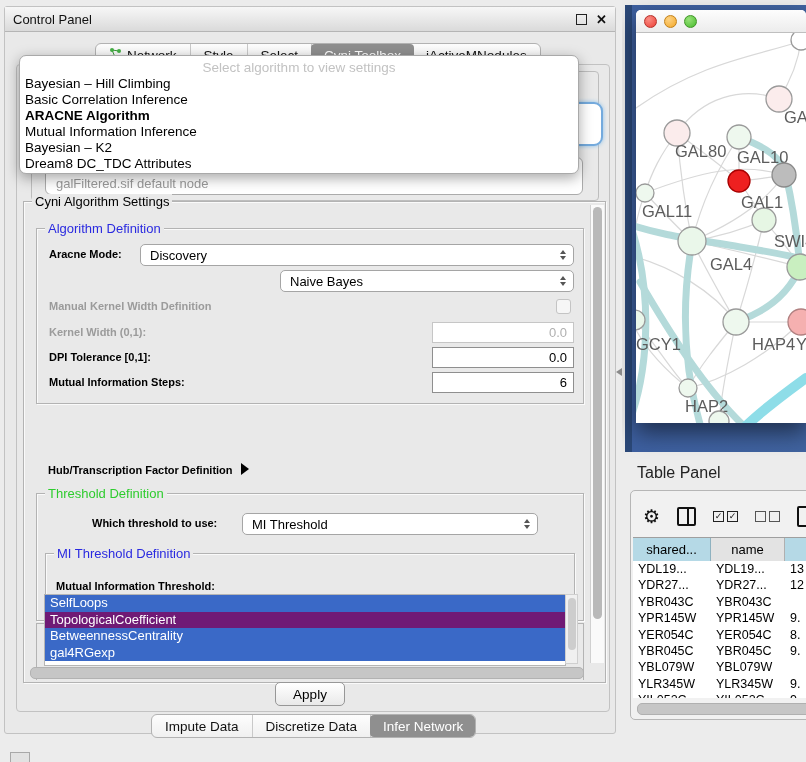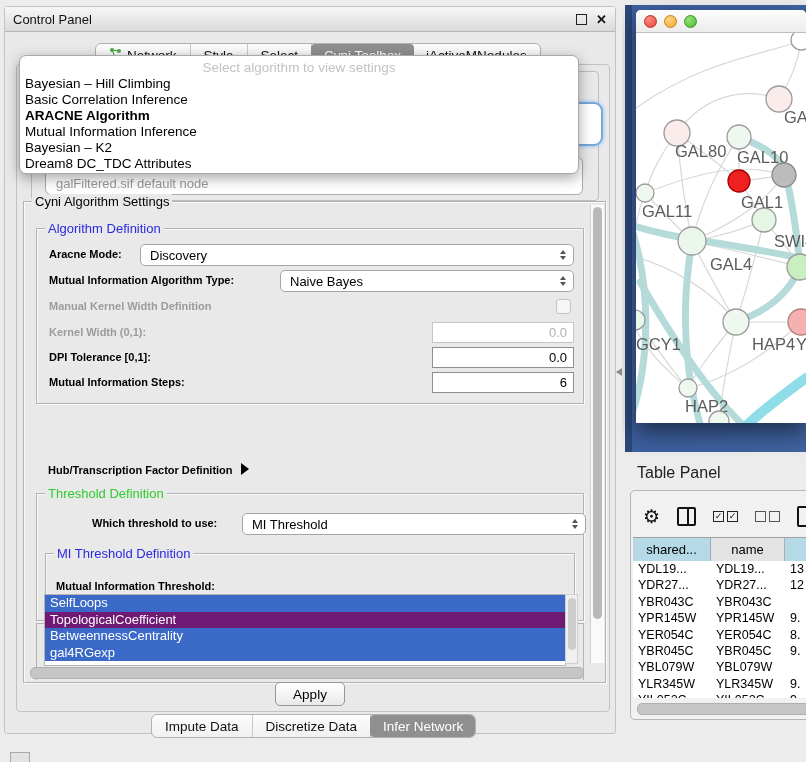--- a/index.html
+++ b/index.html
@@ -176,21 +176,20 @@
 
           <span class="form-label" style="left:12px;top:19px;">Aracne Mode:</span>
           <div class="combo" style="left:103px;top:15px;width:434px;">
             <span class="combo-text">Discovery</span>
             <span class="stepper">
                 <i class="up"></i>
                 <i class="dn"></i>
               </span>
           </div>
 
-          <span class="form-label" style="left:12px;top:45px;">Mutual Information Algorithm Type:</span>
           <div class="combo" style="left:243px;top:41px;width:294px;">
             <span class="combo-text">Naive Bayes</span>
             <span class="stepper">
                 <i class="up"></i>
                 <i class="dn"></i>
               </span>
           </div>
 
           <span class="form-label disabled" style="left:12px;top:71px;">Manual Kernel Width Definition</span>
           <span class="checkbox" style="left:519px;top:70px;"></span>
@@ -206,21 +205,21 @@
         </div>
 
         <span class="form-label" style="left:24px;top:261px;">
           <span>Hub/Transcription Factor Definition</span><span class="tri-right"></span>
         </span>
 
         <div class="group" style="left:12px;top:291px;width:546px;height:126px;">
           <span class="group-title t-green">Threshold Definition</span>
 
           <span class="form-label" style="left:55px;top:23px;">Which threshold to use:</span>
-          <div class="combo" style="left:205px;top:19px;width:344px;">
+          <div class="combo" style="left:205px;top:19px;width:296px;">
             <span class="combo-text">MI Threshold</span>
             <span class="stepper">
                 <i class="up"></i>
                 <i class="dn"></i>
               </span>
           </div>
 
           <div class="group" style="left:8px;top:59px;width:528px;height:56px;">
             <span class="group-title t-blue">MI Threshold Definition</span>
             <span class="form-label" style="left:10px;top:26px;">Mutual Information Threshold:</span>

